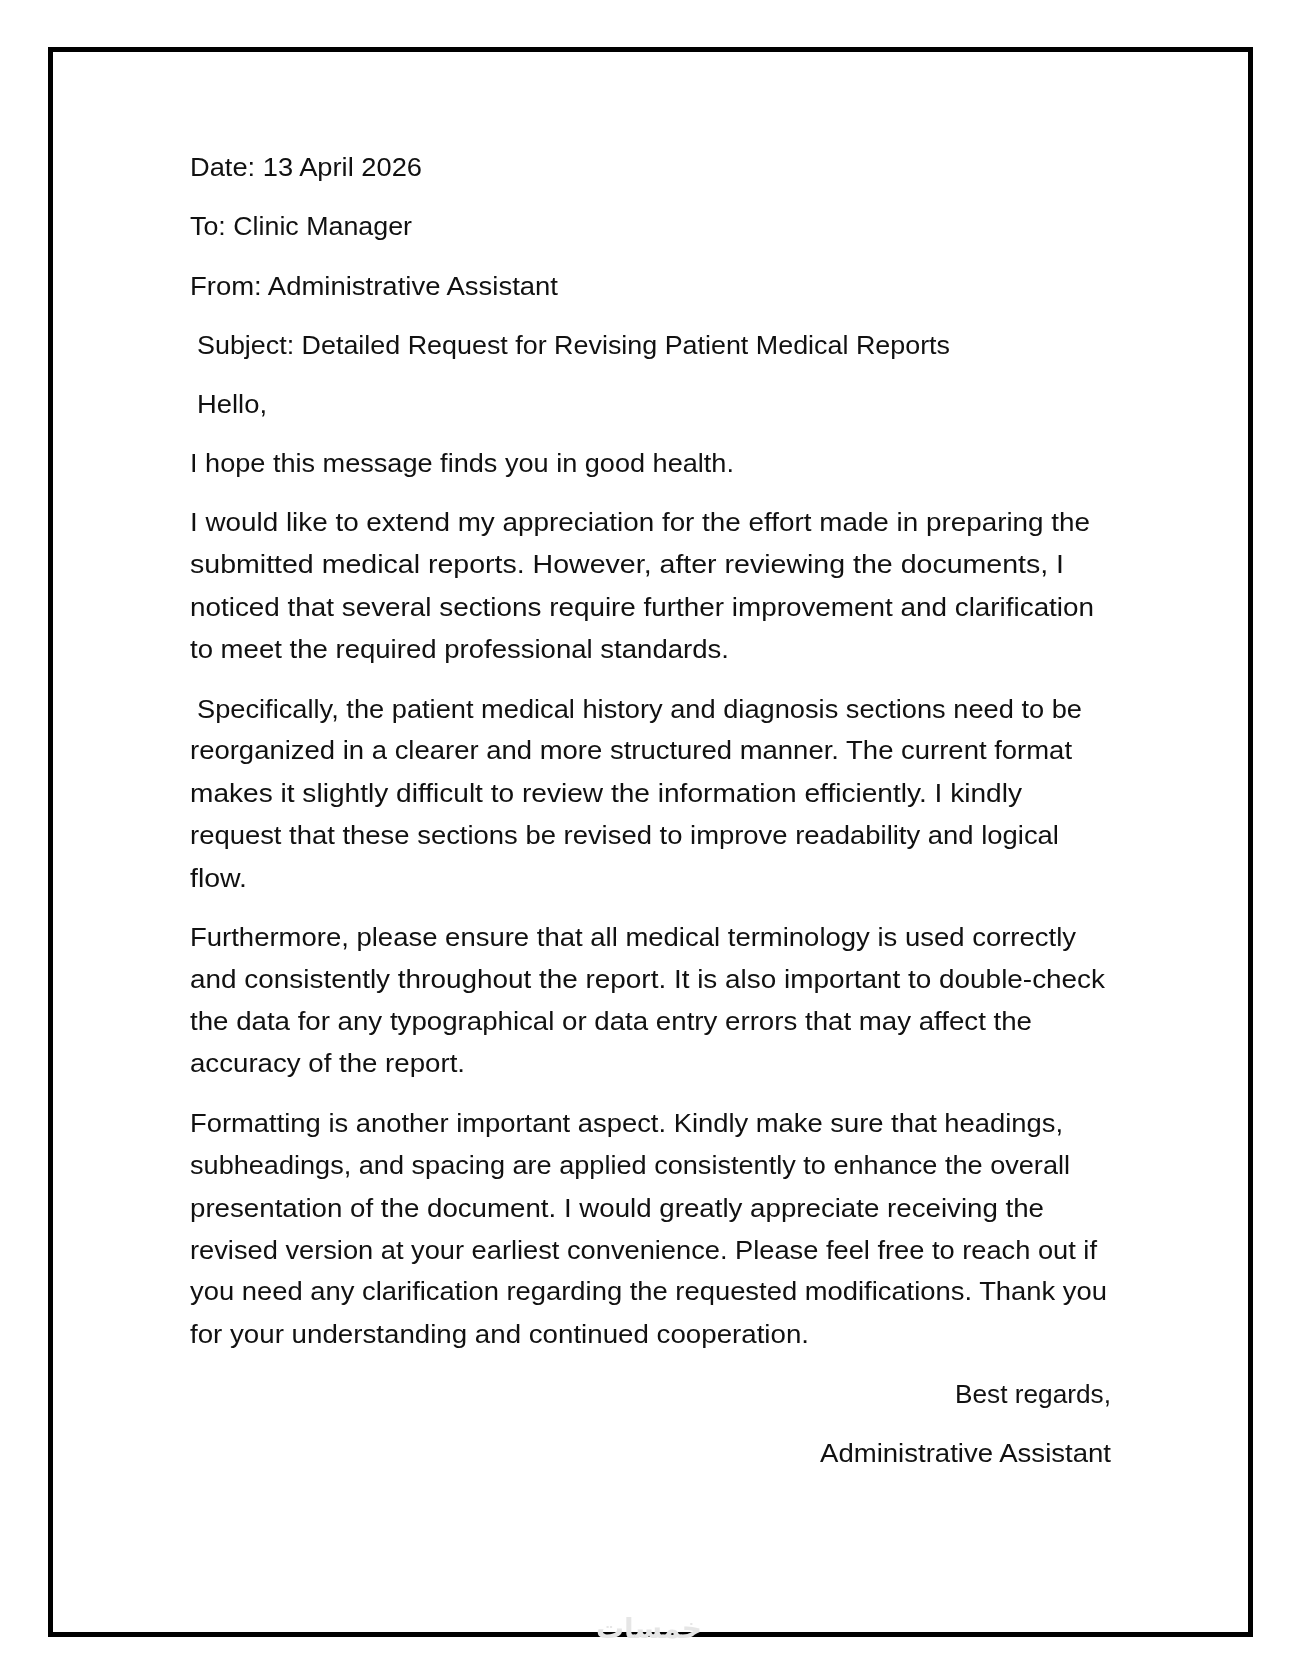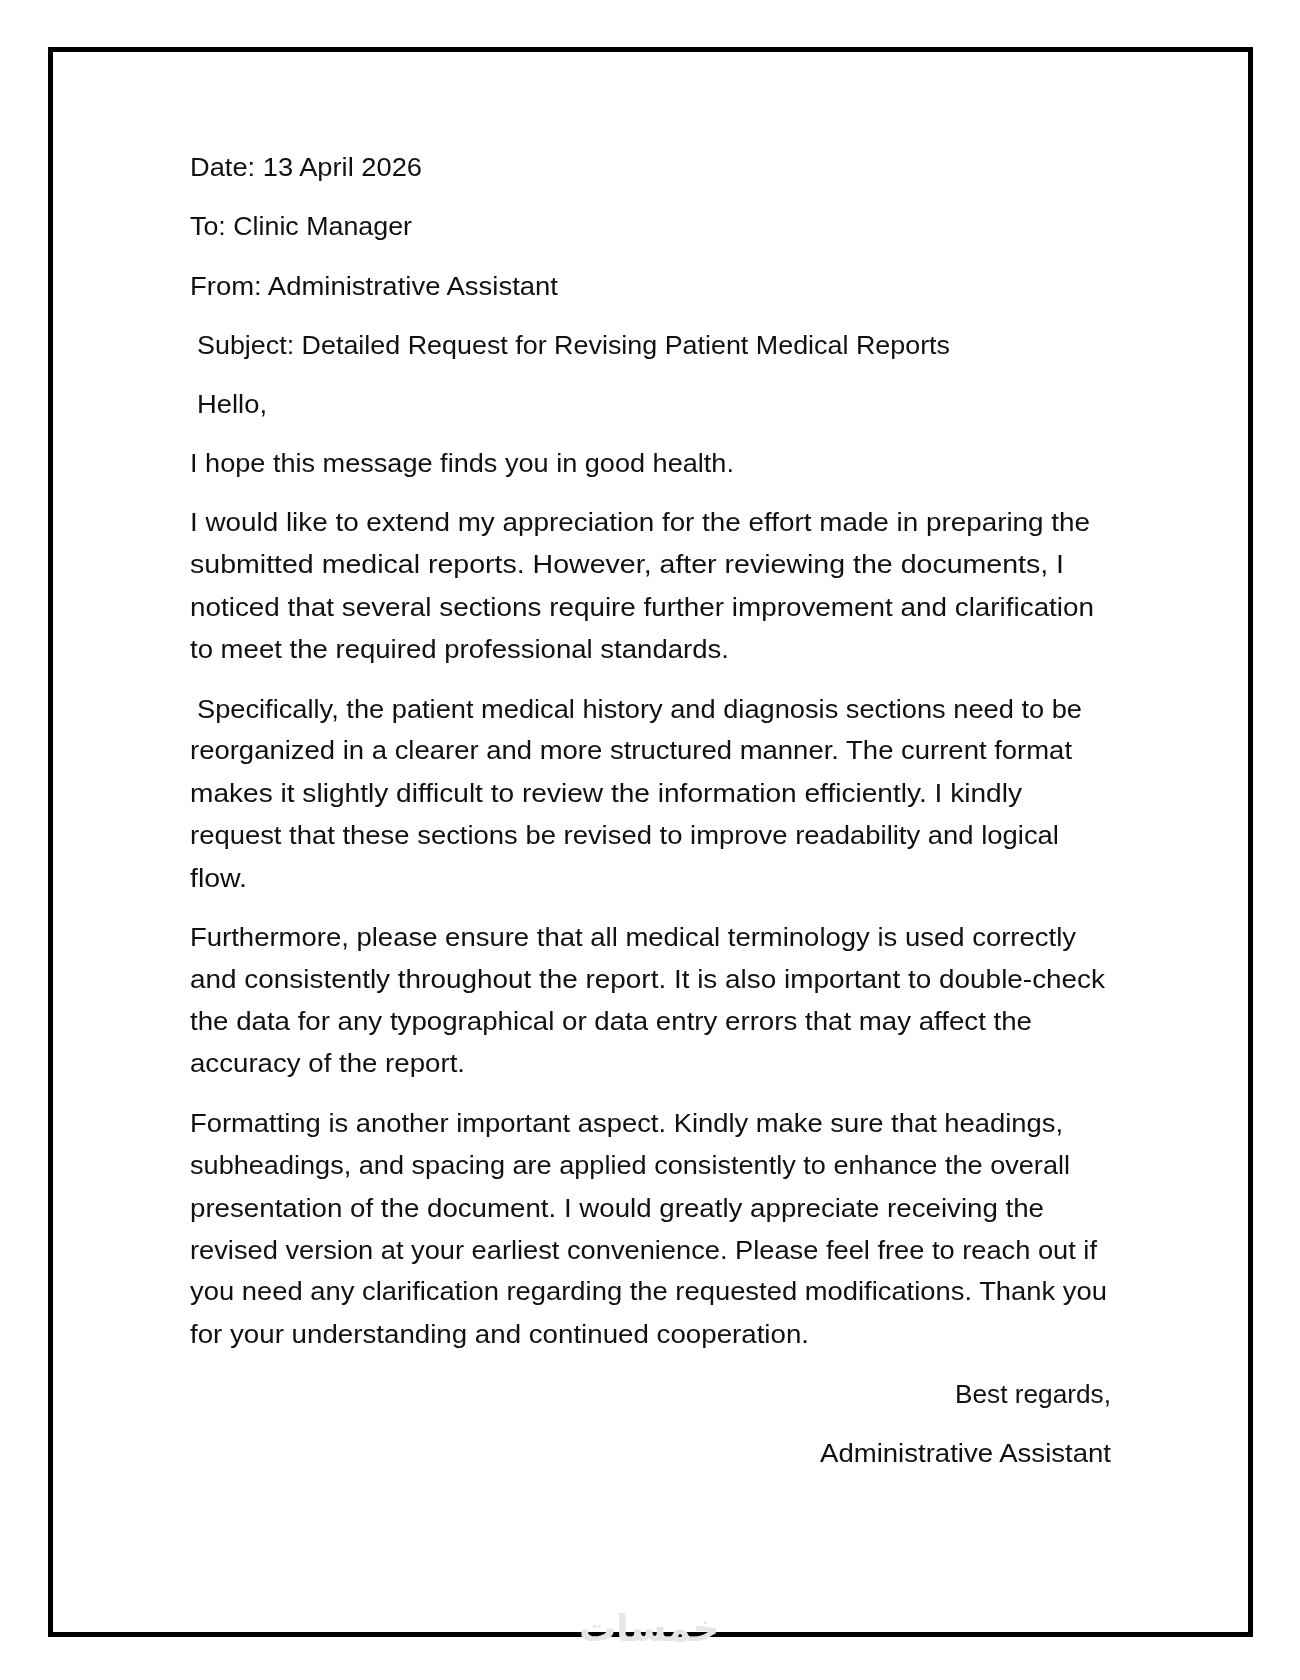--- a/index.html
+++ b/index.html
@@ -17,21 +17,21 @@
     font-size: 25px;
     line-height: 1;
     color: #111111;
     transform-origin: 0 0;
   }
   .watermark {
     position: absolute; left: 571px; top: 1606px;
     width: 156px; height: 44px;
     display: flex; align-items: center; justify-content: center;
     font-family: "DejaVu Sans", sans-serif;
-    font-size: 37px; font-weight: bold;
+    font-size: 28px; font-weight: bold;
     color: #e6e6e6;
     direction: rtl;
   }
 </style>
 </head>
 <body>
 
 <div class="page-border"></div>
 
 <div>

